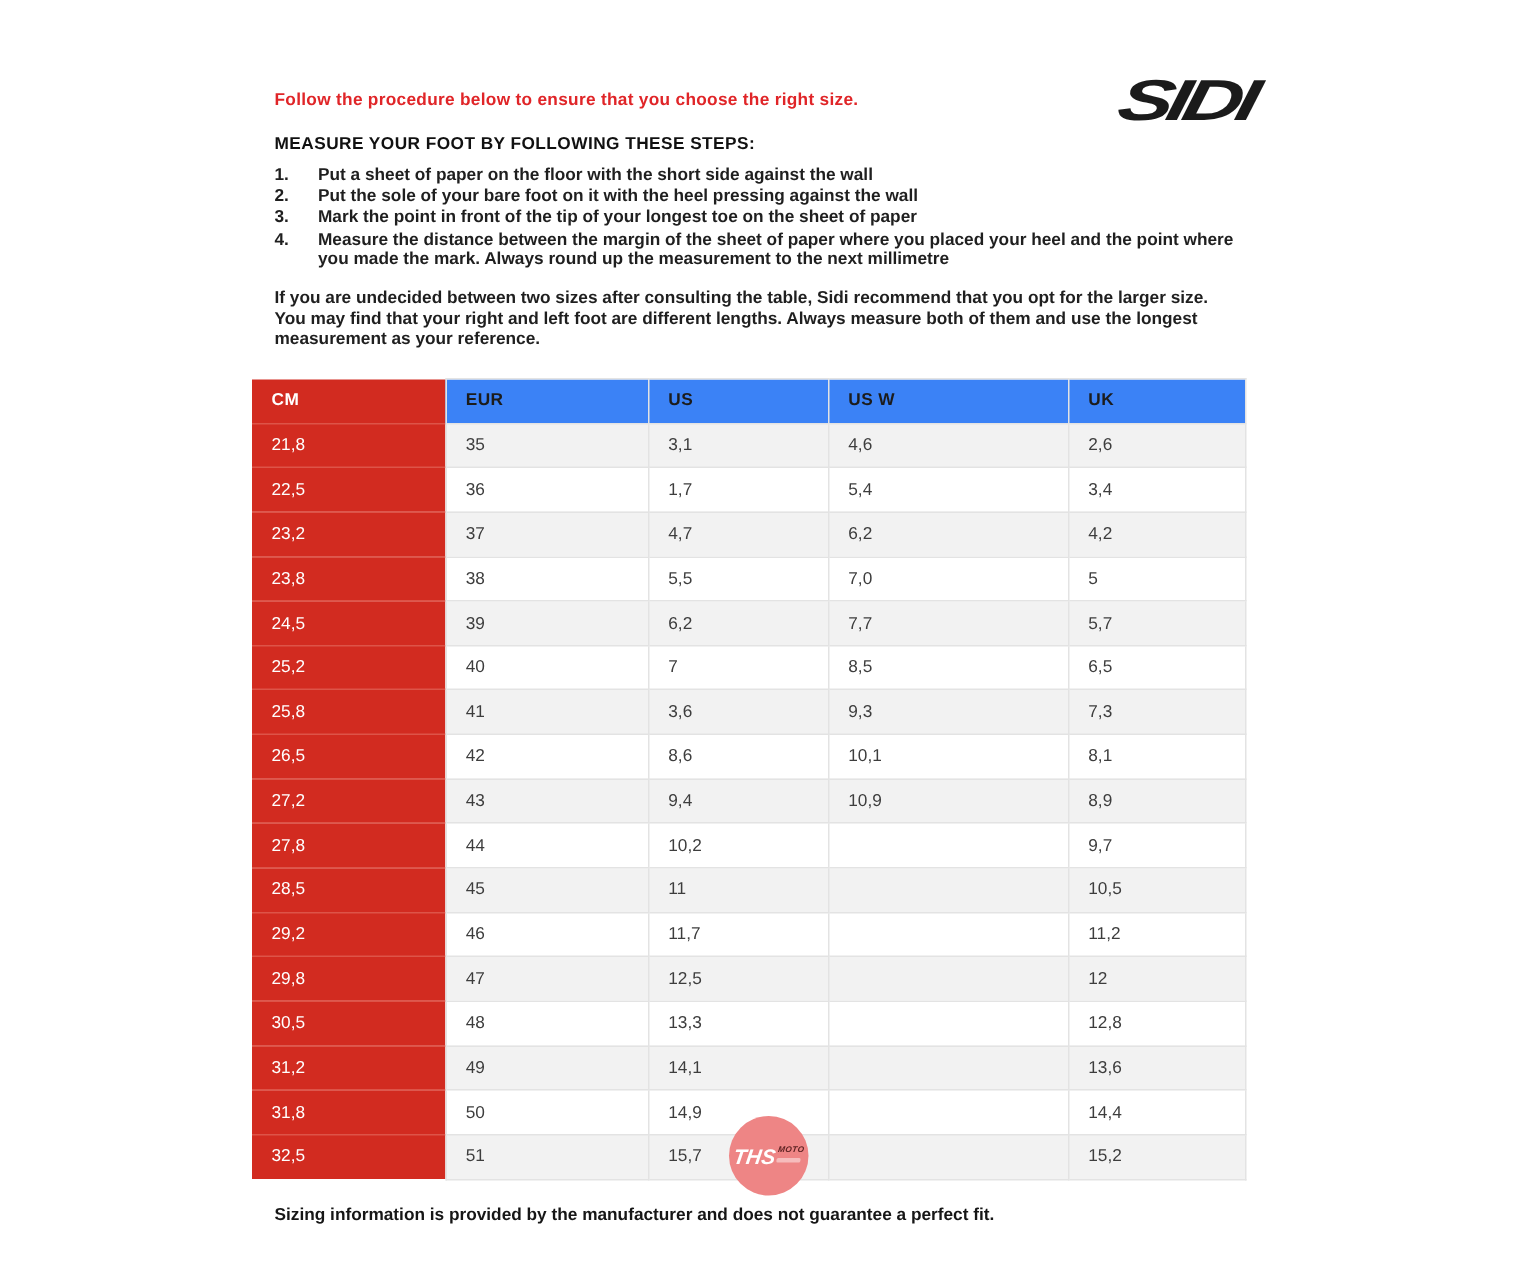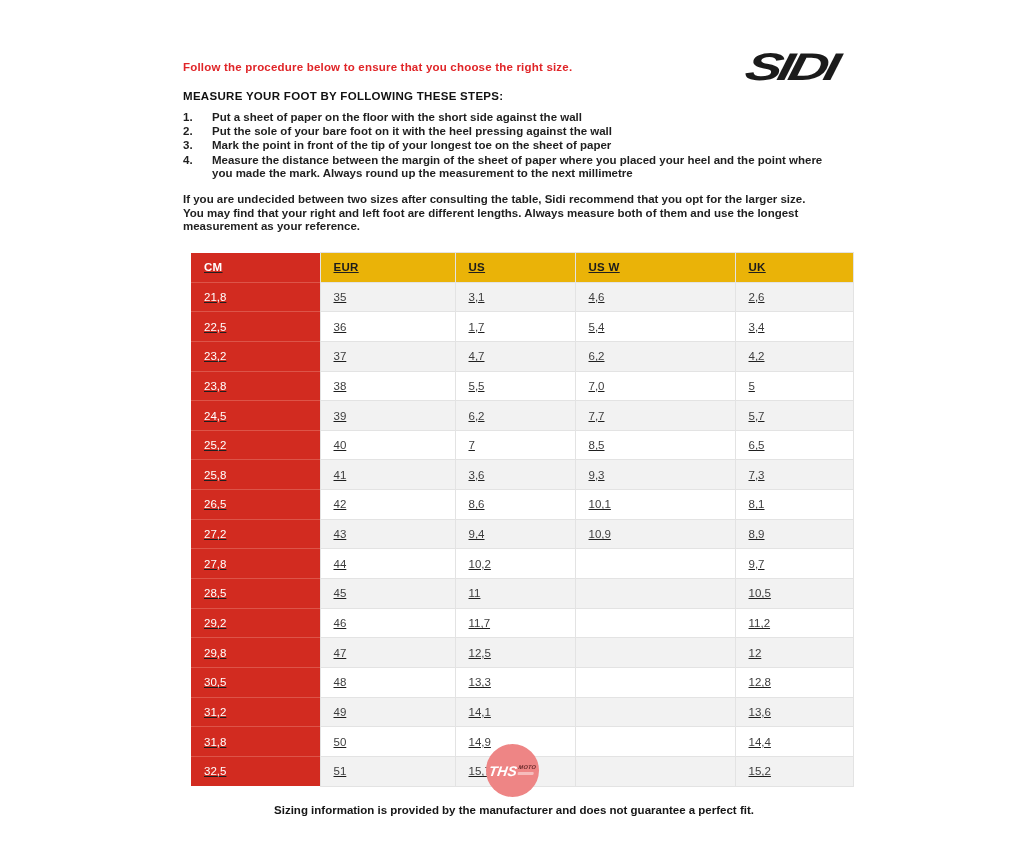--- a/index.html
+++ b/index.html
@@ -28,35 +28,35 @@
 
   .steps-list { position:absolute; left:183px; top:111px; width:655px; }
   .step-row { display:flex; margin-bottom:.8px; }
   .step-num { width:29px; flex:0 0 29px; font-size:11.5px; font-weight:bold; line-height:13.4px; }
   .step-text { font-size:11.5px; font-weight:bold; line-height:13.4px; max-width:622px; }
 
   .notes { position:absolute; left:183px; top:193px; width:668px; }
   .note { font-size:11.5px; font-weight:bold; line-height:13.6px; }
 
   table.size-table {
-    position:absolute; left:191px; top:252px; width:662px;
-    border-collapse:collapse; table-layout:fixed;text-decoration:underline;
+    position:absolute; left:168px; top:252px; width:662px;
+    border-collapse:collapse; table-layout:fixed;
   }
   .size-table col.c-cm  { width:129px; }
   .size-table col.c-eur { width:135px; }
   .size-table col.c-us  { width:120px; }
   .size-table col.c-usw { width:160px; }
   .size-table col.c-uk  { width:118px; }
 
   .size-table th, .size-table td {
     height:29.65px; padding:0 13px; text-align:left; vertical-align:middle;
     font-size:11.5px;
   }
   .size-table th {
-    background:#eab308; color:#1c1c1c; font-weight:bold;
+    background:#3b82f6; color:#1c1c1c; font-weight:bold;
     border:1px solid #e3e3e3; letter-spacing:.3px;
   }
   .size-table td { color:#3d3d3d; border:1px solid #e3e3e3; }
   .size-table tbody tr:nth-child(odd) td { background:#f2f2f2; }
   .size-table tbody tr:nth-child(even) td { background:#ffffff; }
 
   .size-table th.cm, .size-table td.cm {
     background:#d22b20 !important; color:#fff;
     border:none; border-top:1px solid #dd5448;
   }
@@ -68,21 +68,21 @@
     display:flex; align-items:center; justify-content:center;
   }
   .wm-inner { display:flex; align-items:flex-start; transform:skewX(-8deg); }
   .wm-ths { font-size:14px; font-weight:bold; font-style:italic; color:#ffffff; line-height:14px; }
   .wm-right { display:flex; flex-direction:column; margin-left:1px; margin-top:1px; }
   .wm-moto { font-size:5.5px; font-weight:bold; font-style:italic; color:#5e2323; line-height:5.5px; letter-spacing:.3px; }
   .wm-sub { width:16px; height:3px; margin-top:1px; background:rgba(255,255,255,.45); border-radius:1px; }
 
   .footer-note {
     position:absolute; left:183px; top:804px; width:662px;
-    text-align:center; font-size:11.5px; font-weight:bold; color:#161616;
+    text-align:left; font-size:11.5px; font-weight:bold; color:#161616;
   }
 </style>
 </head>
 <body>
 
 <div class="page">
 
   <div class="intro-line">Follow the procedure below to ensure that you choose the right size.</div>
 
   <div class="brand-logo">SIDI</div>

